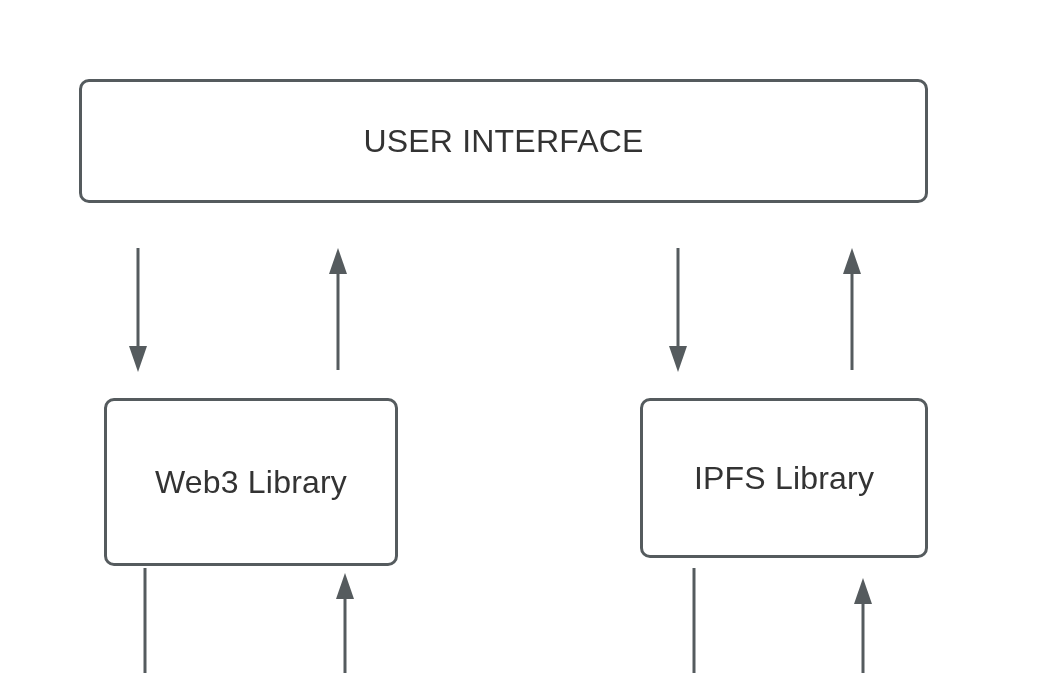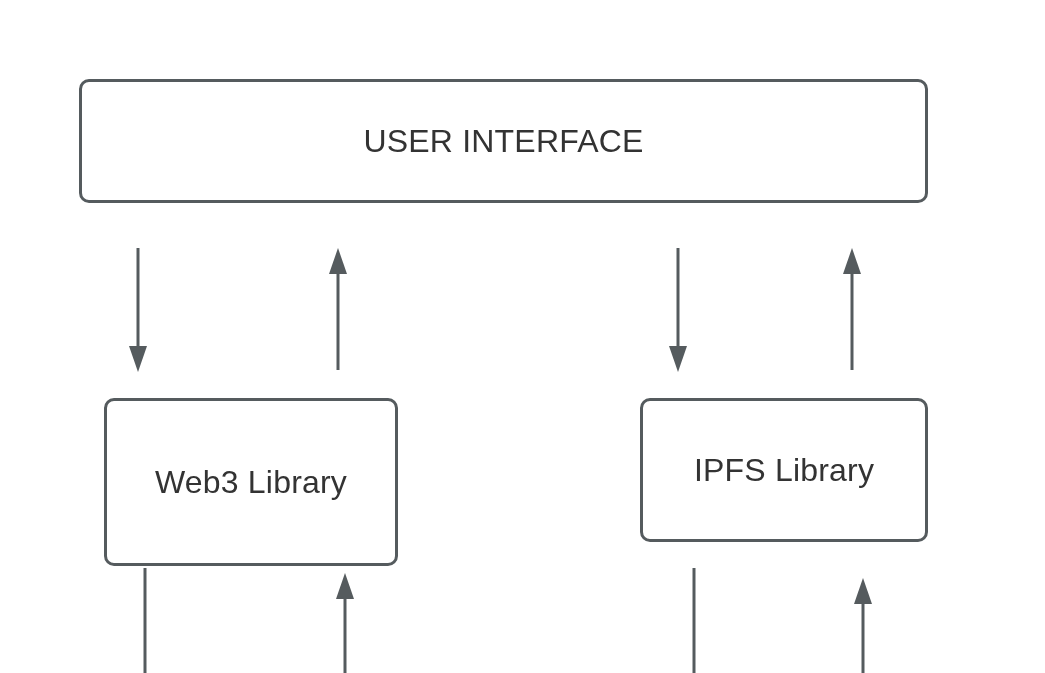--- a/index.html
+++ b/index.html
@@ -45,21 +45,21 @@
   #node-web3-library {
     left: 104px;
     top: 398px;
     width: 294px;
     height: 168px;
   }
   #node-ipfs-library {
     left: 640px;
     top: 398px;
     width: 288px;
-    height: 144px;
+    height: 160px;
   }
   .edge-svg {
     position: absolute;
     left: 0;
     top: 0;
     width: 1045px;
     height: 673px;
     pointer-events: none;
     overflow: visible;
   }

